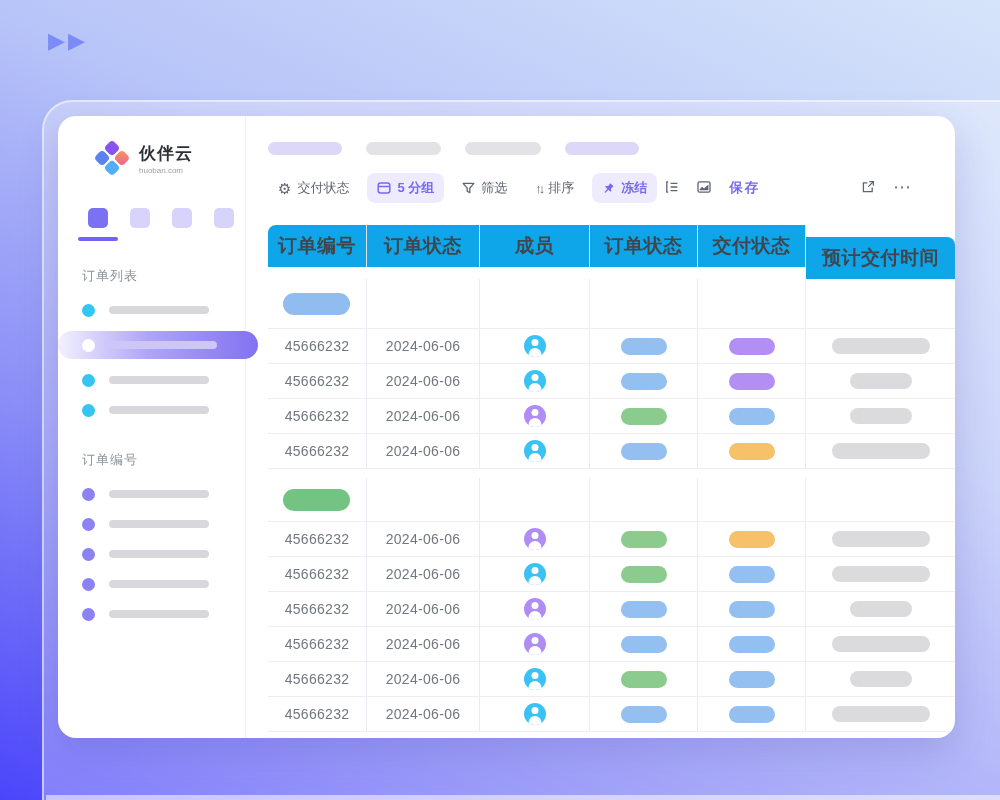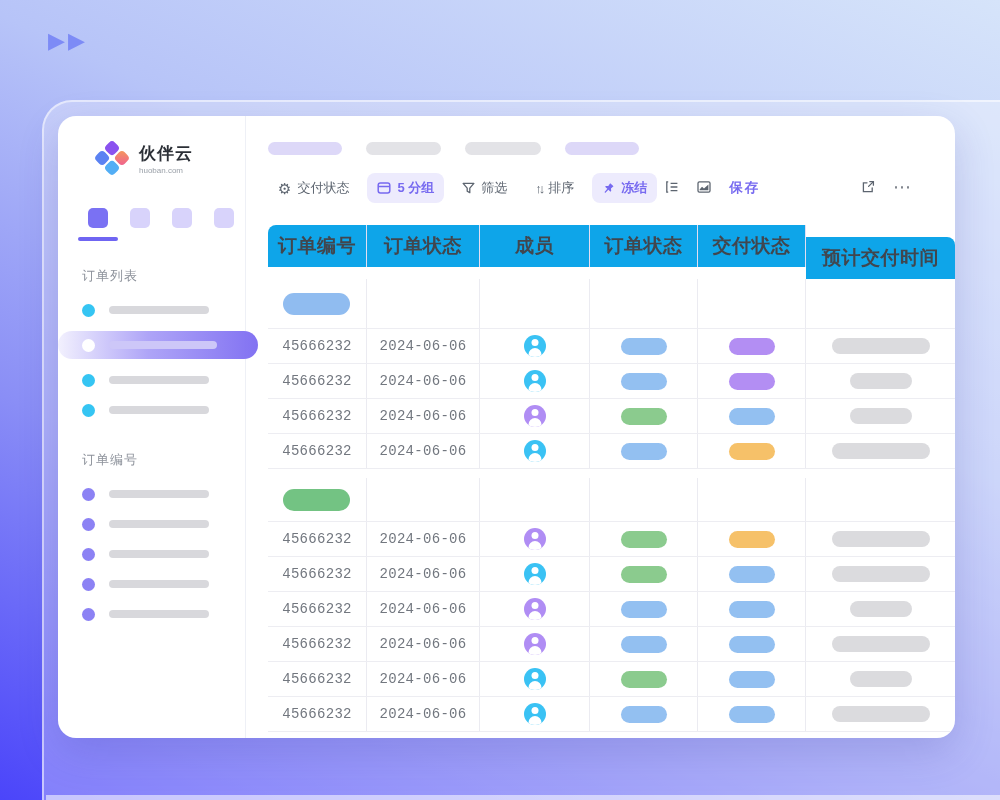--- a/index.html
+++ b/index.html
@@ -75,21 +75,21 @@
   .th{ height:42px; background:#0ea5e9; display:flex; align-items:center; justify-content:center;
        font-size:19px; font-weight:700; color:#41464e; border-right:1px solid #e2def2; letter-spacing:0.5px; }
   .th:first-child{ border-top-left-radius:8px; } .th:last-child{ border-right:none; border-top-right-radius:8px;margin-top:12px; }
   .cell{ display:flex; align-items:center; justify-content:center; border-right:1px solid #ebebf1; }
   .cell:last-child{ border-right:none; }
   .group-row{ height:50px; border-bottom:1px solid #ededf2; cursor:pointer; }
   .group-block + .group-block .group-row{ height:44px; }
   .group-block + .group-block{ margin-top:9px; }
   .group-row .cell{ justify-content:flex-start; }
   .group-pill{ width:67px; height:22px; border-radius:11px; margin-left:15px; }
-  .trow{ height:35px; border-bottom:1px solid #ededf2; cursor:pointer;font-family:Liberation Mono, monospace; }
+  .trow{ height:35px; border-bottom:1px solid #ededf2; cursor:pointer; }
   .num-text,.date-text{ font-size:14px; color:#72777f; letter-spacing:0.3px; }
   .avatar{ width:22px; height:22px; border-radius:50%; position:relative; overflow:hidden; }
   .avatar::before{ content:""; position:absolute; top:4px; left:50%; transform:translateX(-50%);
                    width:7px; height:7px; border-radius:50%; background:#fff; }
   .avatar::after{ content:""; position:absolute; top:12.5px; left:50%; transform:translateX(-50%);
                   width:13px; height:9px; border-radius:7px 7px 0 0; background:#fff; }
   .status-pill{ width:46px; height:17px; border-radius:9px; }
   .eta-pill{ height:16px; border-radius:8px; background:#dbdbde; }
   .eta-pill.wide{ width:98px; } .eta-pill.narrow{ width:62px; }
 </style>

